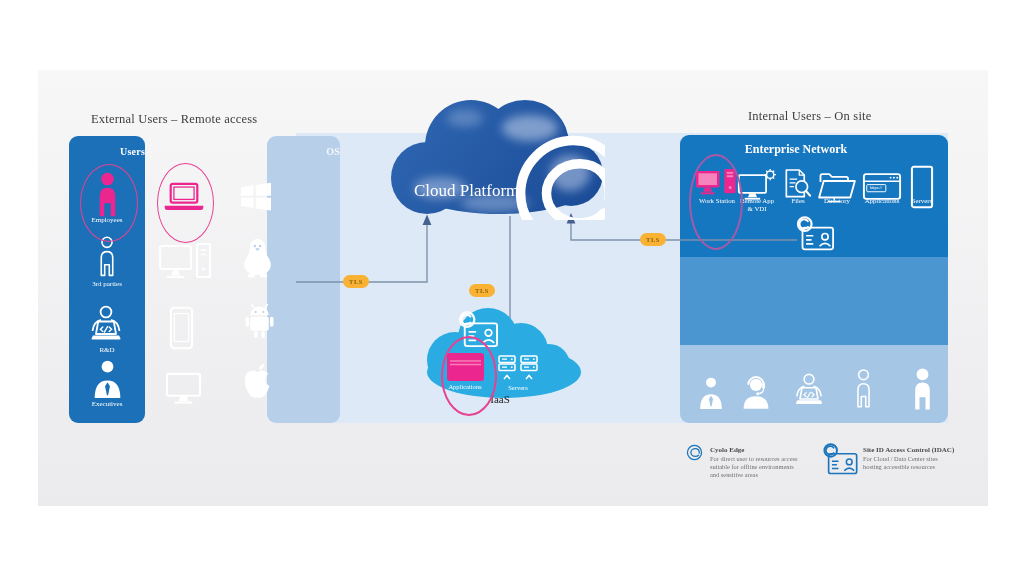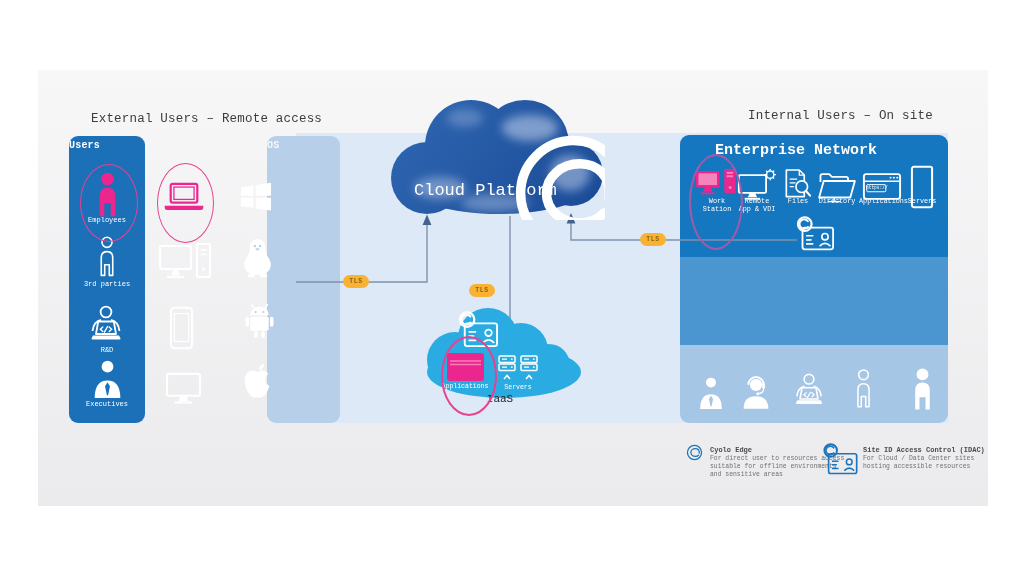--- a/index.html
+++ b/index.html
@@ -1,22 +1,22 @@
 <!DOCTYPE html>
 <html><head>
 <meta charset="utf-8">
 <style>
   html,body{margin:0;padding:0;background:#fff;}
   #stage{position:relative;width:1024px;height:576px;background:#fff;overflow:hidden;
-         font-family:Liberation Mono, monospace;}
+         font-family:Liberation Serif, serif;}
   .abs{position:absolute;}
   .slide{left:38px;top:70px;width:950px;height:436px;background:linear-gradient(180deg,#f7f7f8,#ebebed);z-index:1;}
   .midbg{left:296px;top:133px;width:652px;height:290px;background:#dde9f6;z-index:2;}
   .col{top:136px;height:287px;border-radius:9px;z-index:3;}
-  .colheader{position:absolute;top:4px;left:0;width:100%;text-align:left;color:#fff;
+  .colheader{position:absolute;top:10px;left:0;width:100%;text-align:right;color:#fff;
              font-size:10px;font-weight:bold;letter-spacing:.2px;}
   .lbl{position:absolute;text-align:center;color:#fff;font-size:7px;line-height:8px;z-index:7;}
   .ico{position:absolute;overflow:visible;z-index:7;}
   .ellipse{position:absolute;border-radius:50%;z-index:8;}
   .title{position:absolute;color:#3d3d3d;font-size:12.5px;z-index:7;letter-spacing:.2px;}
   .pill{position:absolute;width:26px;height:13px;border-radius:7px;background:#f9b233;color:#8f6210;
         font-size:6.5px;font-weight:bold;text-align:center;line-height:13px;letter-spacing:.6px;z-index:5;}
   .entsec{position:absolute;left:0;width:100%;}
   .legend-title{position:absolute;font-size:7px;font-weight:bold;color:#4a4a4c;z-index:7;}
   .legend-line{position:absolute;font-size:6.4px;color:#707174;line-height:8px;z-index:7;}
@@ -307,21 +307,21 @@
   <div class="ellipse" style="left:441px;top:336px;width:52px;height:76px;border:2px solid #e84191;z-index:8;"></div>
   <div class="lbl" style="left:437px;top:383px;width:56px;font-size:6.5px;">Applications</div>
   <div class="lbl" style="left:496px;top:384px;width:44px;font-size:6.5px;">Servers</div>
   <div class="abs" style="left:470px;top:393px;width:60px;text-align:center;color:#1c1c1c;font-size:11px;z-index:7;">IaaS</div>
 
   <div class="abs" style="left:680px;top:135px;width:268px;height:288px;border-radius:9px;overflow:hidden;z-index:3;">
     <div class="entsec" style="top:0;height:122px;background:#1677c1;"></div>
     <div class="entsec" style="top:122px;height:88px;background:#4b95d1;"></div>
     <div class="entsec" style="top:210px;height:78px;background:#a6c6e5;"></div>
   </div>
-  <div class="abs" style="left:680px;top:142px;width:232px;text-align:center;color:#fff;font-size:15px;font-weight:bold;z-index:7;">Enterprise Network</div>
+  <div class="abs" style="left:680px;top:142px;width:232px;text-align:center;color:#fff;font-size:12px;font-weight:bold;z-index:7;">Enterprise Network</div>
 
   <div class="ellipse" style="left:689px;top:154px;width:50px;height:92px;border:2px solid #a55aa8;"></div>
   <svg class="ico" style="left:694px;top:166px;width:45px;height:41px;color:#ec268f;">
       <use href="#s-workstation"></use>
     </svg>
   <div class="lbl" style="left:698px;top:197px;width:38px;font-size:6.8px;">Work Station</div>
   <svg class="ico" style="left:737px;top:167px;width:40px;height:38px;color:#fff;">
       <use href="#s-remoteapp"></use>
     </svg>
   <div class="lbl" style="left:737px;top:197px;width:40px;font-size:6.8px;">Remote App &amp; VDI</div>

